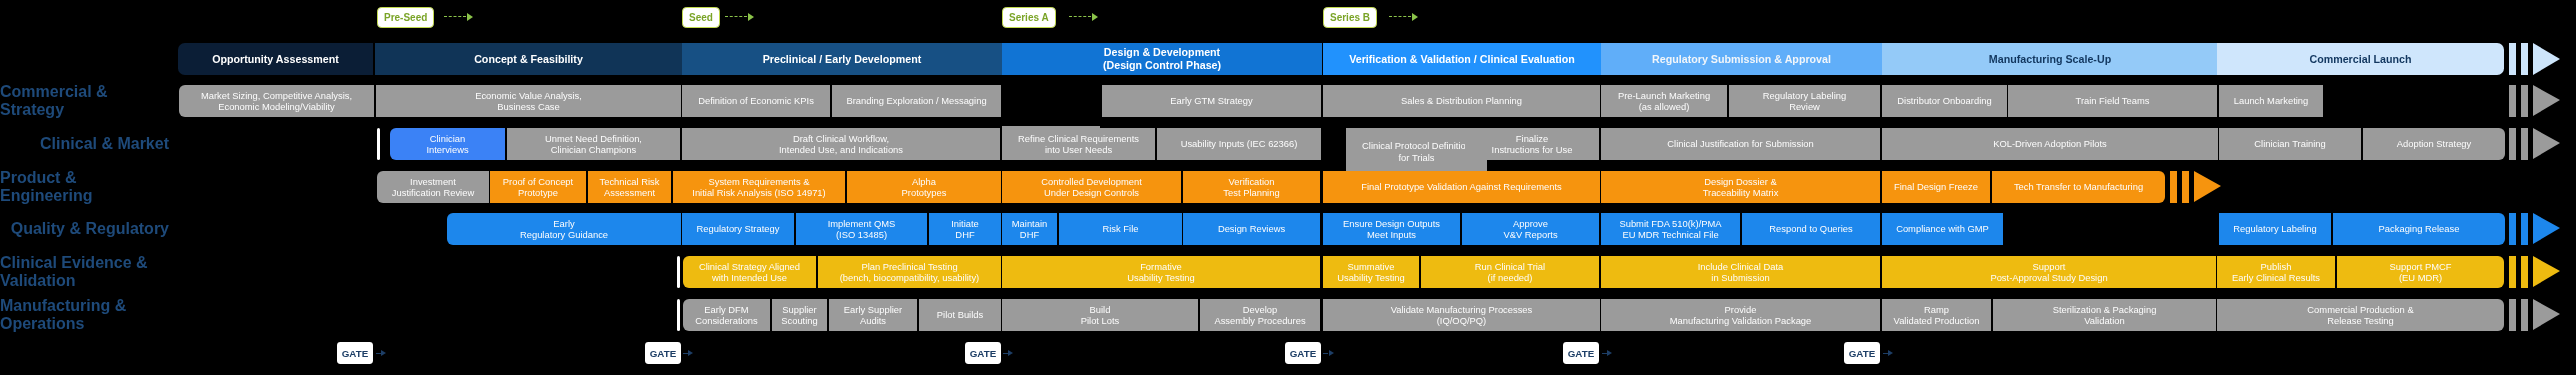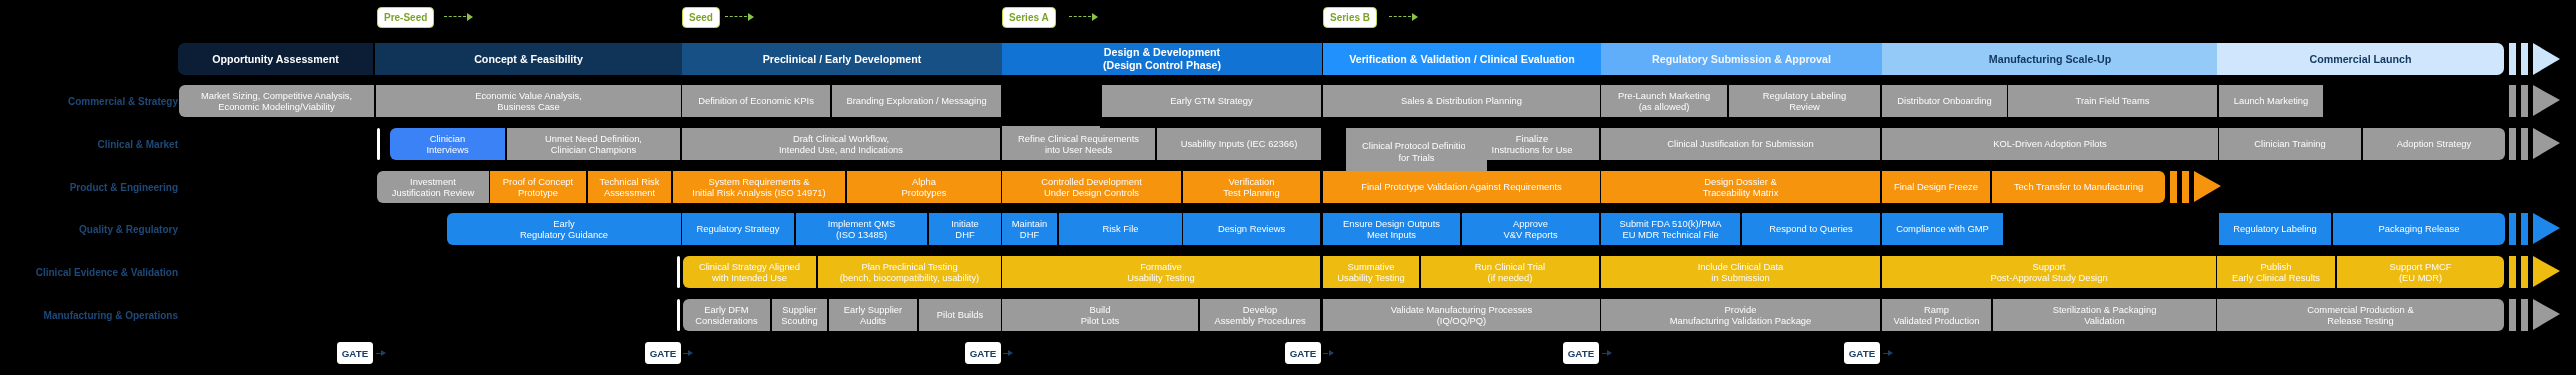--- a/index.html
+++ b/index.html
@@ -2,22 +2,22 @@
 <html style="font-size:13.7px"><head>
 <meta charset="utf-8">
 <style>
   html,body{margin:0;padding:0;background:#000;}
   body{font-family:"Liberation Sans",sans-serif;}
   #canvas{position:relative;width:2576px;height:376px;background:#000;overflow:hidden;}
   .phase{position:absolute;display:flex;align-items:center;justify-content:center;
          font-weight:bold;font-size:10.7px;text-align:center;white-space:pre-line;line-height:1.2;}
   .box{position:absolute;display:flex;align-items:center;justify-content:center;
        font-size:9.4px;color:#fdfdfd;text-align:center;white-space:pre-line;line-height:1.18;padding:0 2.6px;box-sizing:border-box;}
-  .lane-label{position:absolute;left:9px;width:169px;display:flex;align-items:center;justify-content:flex-end;
-              font-weight:bold;font-size:10px;}
+  .lane-label{position:absolute;left:0;width:169px;display:flex;align-items:center;justify-content:flex-end;
+              font-weight:bold;font-size:16px;}
   .milestone{position:absolute;display:inline-flex;align-items:center;justify-content:center;
              background:#ffffff;border:1.7px solid #c1d94d;border-radius:4.3px;padding:1.7px 6px;
              font-size:10px;font-weight:bold;height:15.4px;}
   .dash{position:absolute;border-top:1.7px dashed #8bc34a;width:22px;height:0;}
   .tri{position:absolute;width:0;height:0;}
   .bar{position:absolute;}
   .gate{position:absolute;display:flex;align-items:center;justify-content:center;background:#ffffff;
         border-radius:3.4px;font-size:9.8px;font-weight:bold;width:36px;height:22px;}
   .tick{position:absolute;background:#ffffff;border-radius:1.7px;}
 </style>

